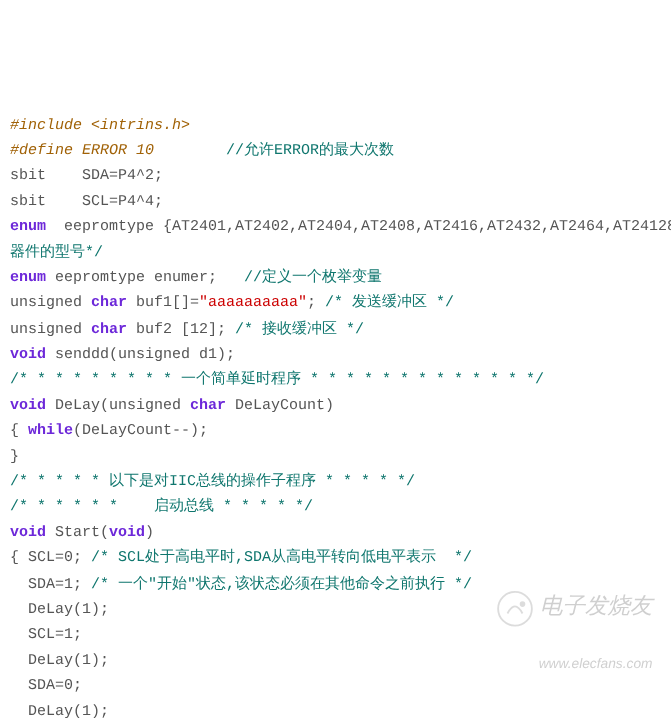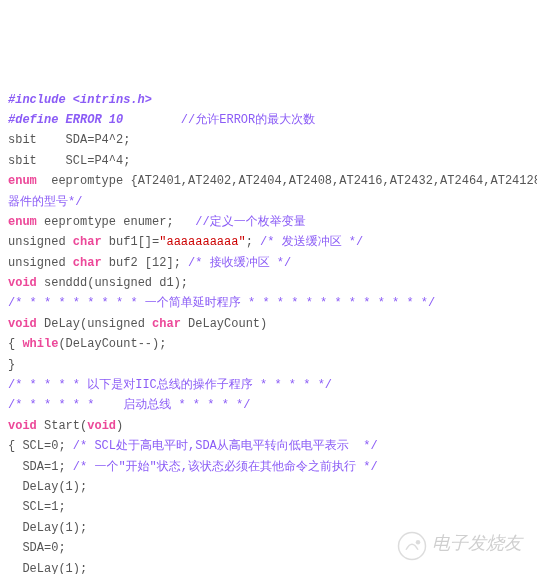--- a/index.html
+++ b/index.html
@@ -6,23 +6,23 @@
       margin: 0;
       padding: 8px;
       font-family: "Courier New", Consolas, monospace;
       font-size: 12px;
       line-height: 1.7;
       background: #ffffff;
       color: #333333;
       white-space: pre;
       overflow: hidden;
     }
-    .kw { color: #ec4899; font-weight: bold; }
-    .pp { color: #8b5cf6; font-style: italic; font-weight: bold; }
-    .cm { color: #8b5cf6; }
+    .kw { color: #6d28d9; font-weight: bold; }
+    .pp { color: #a16207; font-style: italic; }
+    .cm { color: #0f766e; }
     .str { color: #cc0000; }
     .id { color: #555; }
     .watermark {
       position: absolute;
       bottom: 13px;
       right: 15px;
       opacity: 0.4;
       font-style: italic;
       font-family: sans-serif;
     }
@@ -49,16 +49,17 @@
 
 
 <div id="code-container"><div><span class="pp">#include &lt;intrins.h&gt;</span></div><div><span class="pp">#define ERROR 10        </span><span class="cm">//允许ERROR的最大次数</span></div><div><span></span></div><div><span></span></div><div><span class="id">sbit    SDA=P4^2;</span></div><div><span class="id">sbit    SCL=P4^4;</span></div><div><span></span></div><div><span class="kw">enum</span><span class="id">  eepromtype {AT2401,AT2402,AT2404,AT2408,AT2416,AT2432,AT2464,AT24128,AT242</span></div><div><span class="cm">器件的型号*/</span></div><div><span class="kw">enum</span><span class="id"> eepromtype enumer;   </span><span class="cm">//定义一个枚举变量</span></div><div><span class="id">unsigned </span><span class="kw">char</span><span class="id"> buf1[]=</span><span class="str">"aaaaaaaaaa"</span><span class="id">; </span><span class="cm">/* 发送缓冲区 */</span></div><div><span class="id">unsigned </span><span class="kw">char</span><span class="id"> buf2 [12]; </span><span class="cm">/* 接收缓冲区 */</span></div><div><span></span></div><div><span class="kw">void</span><span class="id"> senddd(unsigned d1);</span></div><div><span class="cm">/* * * * * * * * * 一个简单延时程序 * * * * * * * * * * * * */</span></div><div><span class="kw">void</span><span class="id"> DeLay(unsigned </span><span class="kw">char</span><span class="id"> DeLayCount)</span></div><div><span class="id">{ </span><span class="kw">while</span><span class="id">(DeLayCount--);</span></div><div><span class="id">}</span></div><div><span class="cm">/* * * * * 以下是对IIC总线的操作子程序 * * * * */</span></div><div><span class="cm">/* * * * * *    启动总线 * * * * */</span></div><div><span class="kw">void</span><span class="id"> Start(</span><span class="kw">void</span><span class="id">)</span></div><div><span class="id">{ SCL=0; </span><span class="cm">/* SCL处于高电平时,SDA从高电平转向低电平表示  */</span></div><div><span class="id">  SDA=1; </span><span class="cm">/* 一个"开始"状态,该状态必须在其他命令之前执行 */</span></div><div><span class="id">  DeLay(1);</span></div><div><span class="id">  SCL=1;</span></div><div><span class="id">  DeLay(1);</span></div><div><span class="id">  SDA=0;</span></div><div><span class="id">  DeLay(1);</span></div></div>
 
 <div class="watermark">
   <svg class="logo" viewBox="0 0 40 40">
     <circle cx="20" cy="20" r="18" fill="none" stroke="#aaa" stroke-width="2"></circle>
     <path d="M12 25 Q20 10 28 25" fill="none" stroke="#aaa" stroke-width="2"></path>
     <circle cx="28" cy="15" r="3" fill="#aaa"></circle>
   </svg><span class="watermark-text">电子发烧友</span>
+  <div class="watermark-url">www.elecfans.com</div>
 </div>
 
 
 
 
 </body></html>

